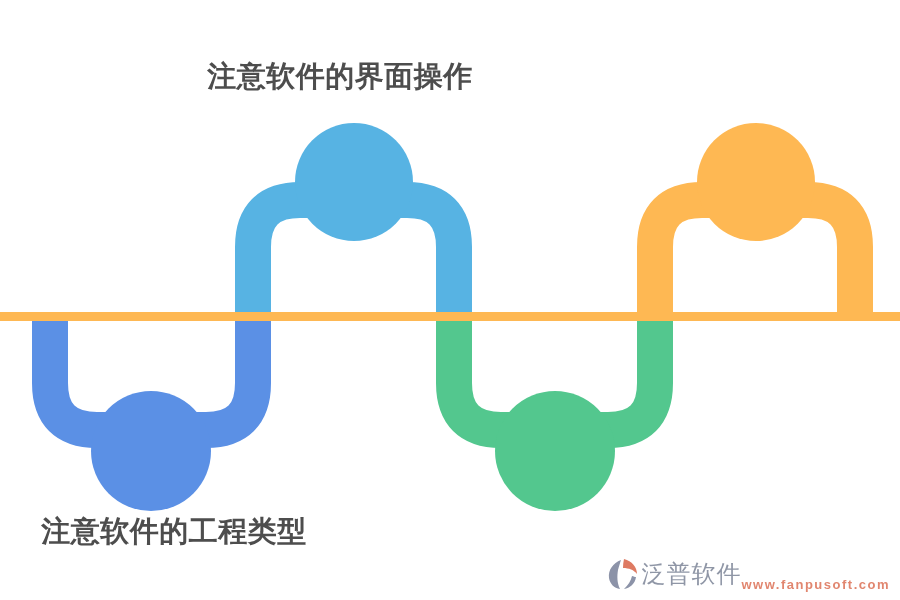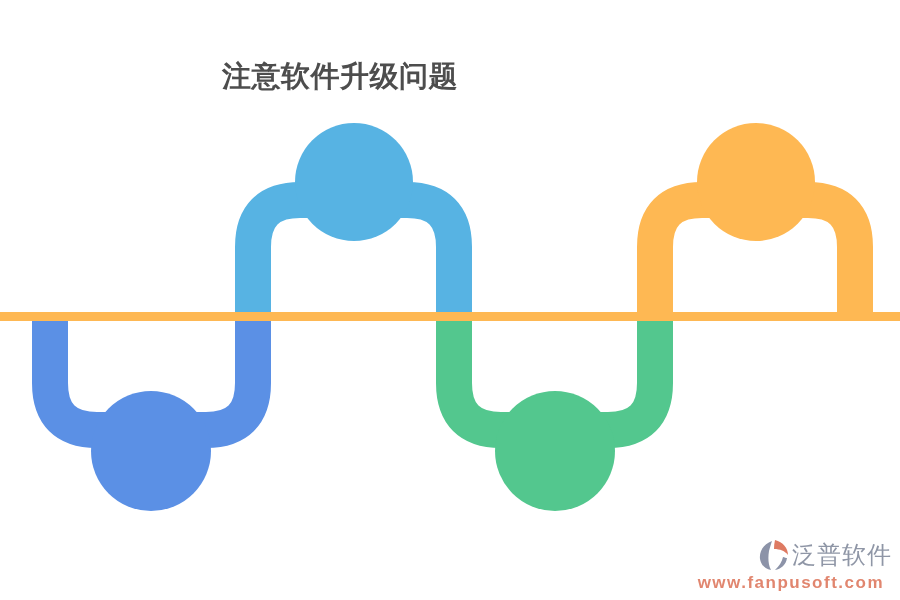--- a/index.html
+++ b/index.html
@@ -23,42 +23,42 @@
     letter-spacing: 0.5px;
   }
   .label-top { top: 60px; }
   .label-bottom { top: 515px; }
 
   .logo {
     position: absolute;
     right: 8px;
     bottom: 9px;
     display: flex;
-    flex-direction: column;
+    flex-direction: row;
     align-items: flex-end;
   }
   .logo-row {
     display: flex;
     align-items: center;
     gap: 2px;
   }
   .logo-name {
     font-size: 24px;
     color: #8F96A6;
     letter-spacing: 1px;
     line-height: 1;
   }
   .logo-url {
-    font-size: 17px;
+    font-size: 13px;
     font-weight: bold;
     color: #E1866F;
     letter-spacing: 1.5px;
     line-height: 1;
     margin-top: 2px;
-    margin-right: 8px;
+    margin-right: 2px;
   }
 </style>
 </head>
 <body>
 
 <div class="canvas">
 
   <svg class="wave-svg" width="900" height="600" viewBox="0 0 900 600">
 
     <path d="M 50 318 L 50 383 Q 50 430 97 430 L 206 430 Q 253 430 253 383 L 253 318" fill="none" stroke-width="36" stroke="#5B90E5"></path>
@@ -69,23 +69,24 @@
 
     <path d="M 454 318 L 454 383 Q 454 430 501 430 L 608 430 Q 655 430 655 383 L 655 318" fill="none" stroke-width="36" stroke="#53C78E"></path>
     <circle cx="555" cy="451" r="60" fill="#53C78E"></circle>
 
     <path d="M 655 318 L 655 247 Q 655 200 702 200 L 808 200 Q 855 200 855 247 L 855 318" fill="none" stroke-width="36" stroke="#FEB853"></path>
     <circle cx="756" cy="182" r="59" fill="#FEB853"></circle>
 
     <rect x="0" y="312" width="900" height="9" fill="#FEB853"></rect>
   </svg>
 
-  <div class="step-label label-top" style="left:340px;">注意软件升级问题</div>
+  <div class="step-label label-top" style="left:340px;">注意软件的界面操作</div>
 
 
+  <div class="step-label label-bottom" style="left:174px;">注意软件的工程类型</div>
 
 
   <div class="logo">
     <div class="logo-row">
       <svg width="34" height="34" viewBox="0 0 34 34">
         <path d="M 16 3 C 8 6 3 13 4 21 C 5 27 9 31 15 32 C 12 26 12 19 13 13 C 14 9 15 6 16 3 Z" fill="#8C93A8"></path>
         <path d="M 19 2 C 27 4 32 10 32 17 C 29 13 24 11 18 11 C 18 8 18.3 5 19 2 Z" fill="#DE7A62"></path>
         <path d="M 31 20 C 30 27 25 31 19 32 C 23 28 26 24 27 19 C 28.5 19.5 30 20 31 20 Z" fill="#8C93A8"></path>
       </svg>
       <span class="logo-name">泛普软件</span>

